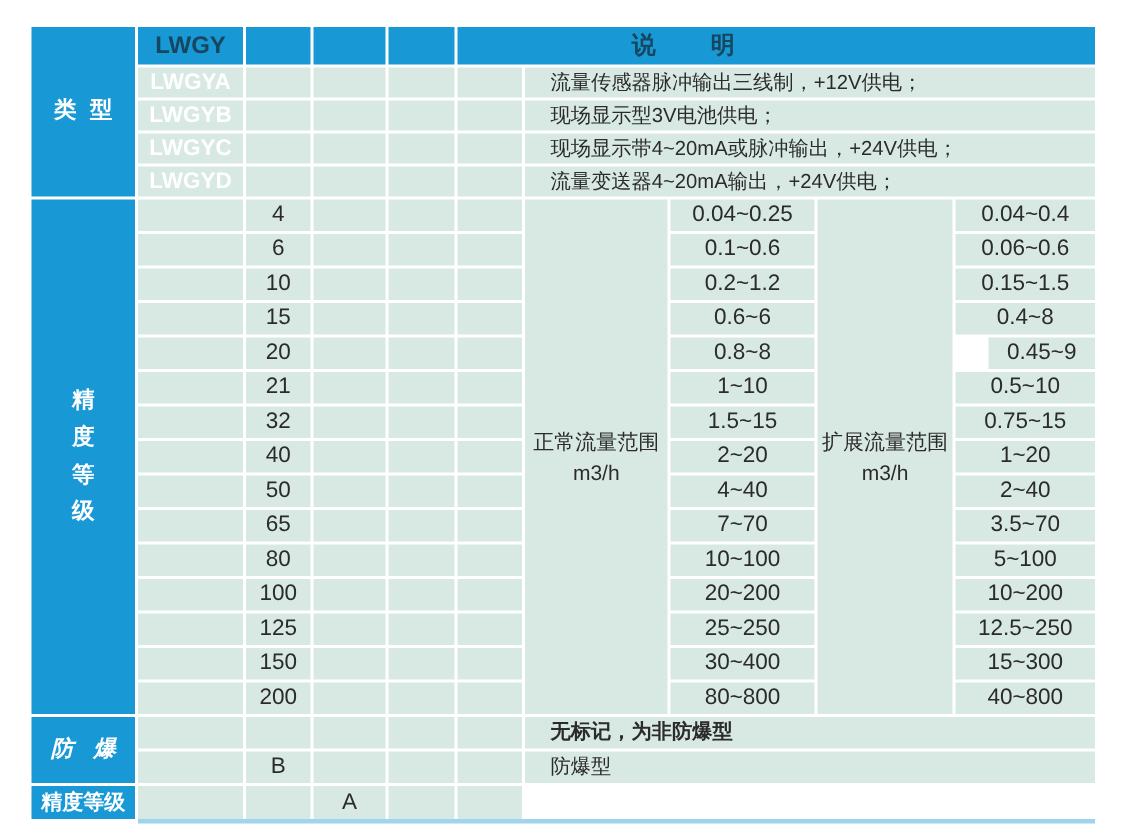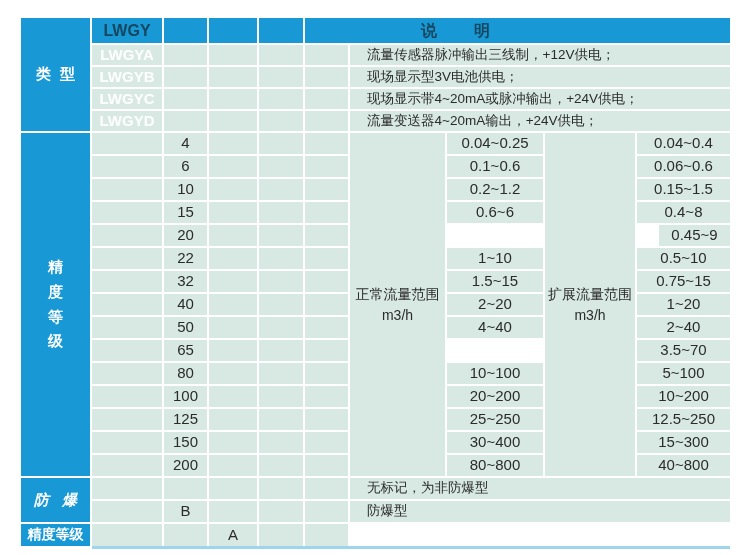--- a/index.html
+++ b/index.html
@@ -154,23 +154,24 @@
     <div class="cell" style="grid-area: 9 / 4;"></div>
     <div class="cell" style="grid-area: 9 / 5;"></div>
     <div class="cell" style="grid-area: 9 / 6;"></div>
     <div class="cell num" style="grid-area: 9 / 8;">0.6~6</div>
     <div class="cell num" style="grid-area: 9 / 10;">0.4~8</div>
     <div class="cell" style="grid-area: 10 / 2;"></div>
     <div class="cell num" style="grid-area: 10 / 3;">20</div>
     <div class="cell" style="grid-area: 10 / 4;"></div>
     <div class="cell" style="grid-area: 10 / 5;"></div>
     <div class="cell" style="grid-area: 10 / 6;"></div>
+    <div class="cell num" style="grid-area: 10 / 8;">0.8~8</div>
     <div class="cell num" style="grid-area: 10 / 10; margin-left: 22px;">0.45~9</div>
     <div class="cell" style="grid-area: 11 / 2;"></div>
-    <div class="cell num" style="grid-area: 11 / 3;">22</div>
+    <div class="cell num" style="grid-area: 11 / 3;">21</div>
     <div class="cell" style="grid-area: 11 / 4;"></div>
     <div class="cell" style="grid-area: 11 / 5;"></div>
     <div class="cell" style="grid-area: 11 / 6;"></div>
     <div class="cell num" style="grid-area: 11 / 8;">1~10</div>
     <div class="cell num" style="grid-area: 11 / 10;">0.5~10</div>
     <div class="cell" style="grid-area: 12 / 2;"></div>
     <div class="cell num" style="grid-area: 12 / 3;">32</div>
     <div class="cell" style="grid-area: 12 / 4;"></div>
     <div class="cell" style="grid-area: 12 / 5;"></div>
     <div class="cell" style="grid-area: 12 / 6;"></div>
@@ -188,20 +189,21 @@
     <div class="cell" style="grid-area: 14 / 4;"></div>
     <div class="cell" style="grid-area: 14 / 5;"></div>
     <div class="cell" style="grid-area: 14 / 6;"></div>
     <div class="cell num" style="grid-area: 14 / 8;">4~40</div>
     <div class="cell num" style="grid-area: 14 / 10;">2~40</div>
     <div class="cell" style="grid-area: 15 / 2;"></div>
     <div class="cell num" style="grid-area: 15 / 3;">65</div>
     <div class="cell" style="grid-area: 15 / 4;"></div>
     <div class="cell" style="grid-area: 15 / 5;"></div>
     <div class="cell" style="grid-area: 15 / 6;"></div>
+    <div class="cell num" style="grid-area: 15 / 8;">7~70</div>
     <div class="cell num" style="grid-area: 15 / 10;">3.5~70</div>
     <div class="cell" style="grid-area: 16 / 2;"></div>
     <div class="cell num" style="grid-area: 16 / 3;">80</div>
     <div class="cell" style="grid-area: 16 / 4;"></div>
     <div class="cell" style="grid-area: 16 / 5;"></div>
     <div class="cell" style="grid-area: 16 / 6;"></div>
     <div class="cell num" style="grid-area: 16 / 8;">10~100</div>
     <div class="cell num" style="grid-area: 16 / 10;">5~100</div>
     <div class="cell" style="grid-area: 17 / 2;"></div>
     <div class="cell num" style="grid-area: 17 / 3;">100</div>
@@ -229,21 +231,21 @@
     <div class="cell" style="grid-area: 20 / 4;"></div>
     <div class="cell" style="grid-area: 20 / 5;"></div>
     <div class="cell" style="grid-area: 20 / 6;"></div>
     <div class="cell num" style="grid-area: 20 / 8;">80~800</div>
     <div class="cell num" style="grid-area: 20 / 10;">40~800</div>
     <div class="cell" style="grid-area: 21 / 2;"></div>
     <div class="cell code" style="grid-area: 21 / 3;"></div>
     <div class="cell" style="grid-area: 21 / 4;"></div>
     <div class="cell" style="grid-area: 21 / 5;"></div>
     <div class="cell" style="grid-area: 21 / 6;"></div>
-    <div class="cell desc" style="grid-area: 21 / 7 / auto / 11;">无标记，为非防爆型</div>
+    <div class="cell desc" style="grid-area: 21 / 7 / auto / 11; font-weight: bold;">无标记，为非防爆型</div>
     <div class="cell" style="grid-area: 22 / 2;"></div>
     <div class="cell code" style="grid-area: 22 / 3;">B</div>
     <div class="cell" style="grid-area: 22 / 4;"></div>
     <div class="cell" style="grid-area: 22 / 5;"></div>
     <div class="cell" style="grid-area: 22 / 6;"></div>
     <div class="cell desc" style="grid-area: 22 / 7 / auto / 11;">防爆型</div>
     <div class="cell" style="grid-area: 23 / 2;"></div>
     <div class="cell" style="grid-area: 23 / 3;"></div>
     <div class="cell code" style="grid-area: 23 / 4;">A</div>
     <div class="cell" style="grid-area: 23 / 5;"></div>

